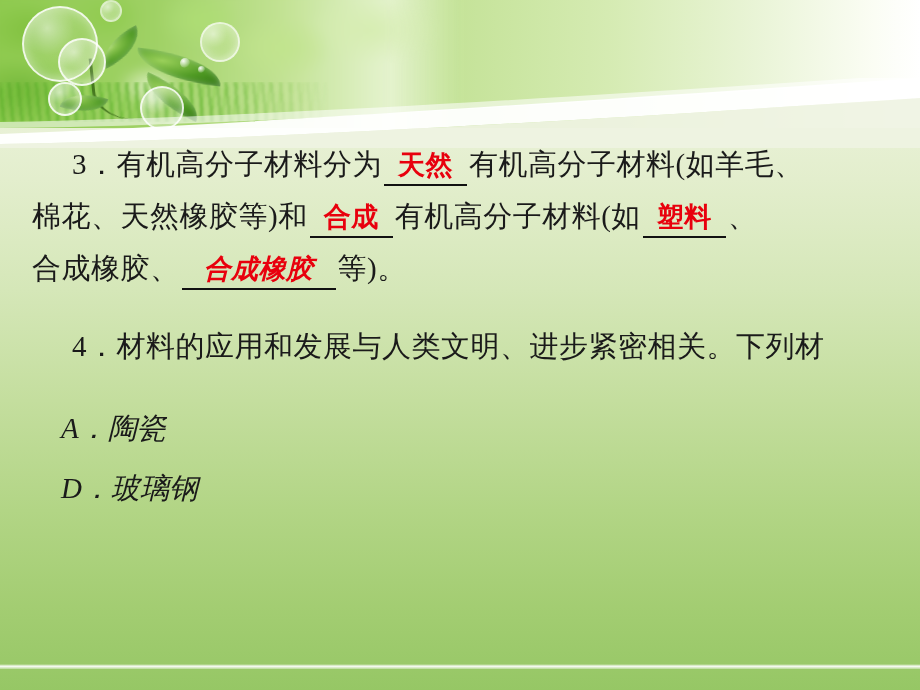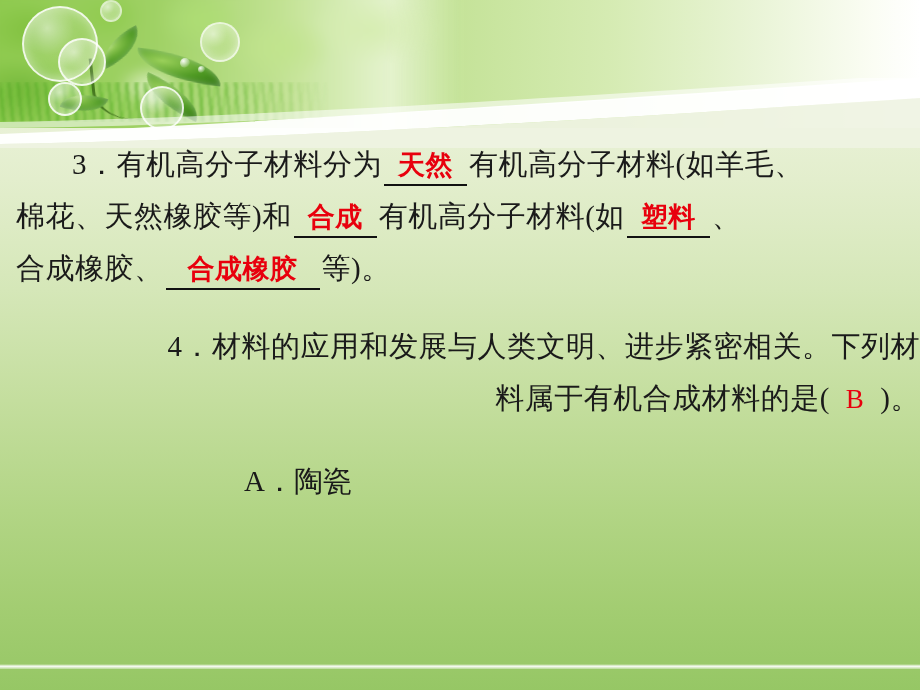--- a/index.html
+++ b/index.html
@@ -164,52 +164,53 @@
   }
   .para {
     font-family: "Liberation Serif", "DejaVu Serif", serif;
     font-size: 29px;
     line-height: 52px;
     color: #1a1a1a;
     white-space: nowrap;
     letter-spacing: 0.5px;
   }
   .indent { padding-left: 72px; }
-  .flush  { padding-left: 16px; }
+  .flush  { padding-left: 32px; }
 
   .num { font-family: "Liberation Serif", "DejaVu Serif", serif; }
 
   .blank {
     color: #e8000d;
     font-weight: bold;
     border-bottom: 2px solid #111111;
     padding: 0 14px;
     margin: 0 2px;
     display: inline-block;
     line-height: 38px;
     font-family: "DejaVu Sans", "Liberation Sans", sans-serif;
     font-size: 27px;
   }
-  .blank.wide { padding: 0 22px; }
+  .blank.wide { padding: 0 22px; font-style: italic; }
 
   .ans {
     color: #e8000d;
     font-family: "Liberation Serif", "DejaVu Serif", serif;
     font-size: 27px;
     padding: 0 16px;
   }
 
   .options { margin-top: 26px; }
   .optrow {
     display: flex;
-    padding-left: 32px;
+    padding-left: 61px;
     line-height: 60px;
     font-size: 29px;
     color: #1a1a1a;
     white-space: nowrap;
+    font-style: italic;
   }
   .optrow .opt-left  { width: 320px; }
   .optrow .opt-right { width: 380px; }
   .opt-letter { font-family: "Liberation Serif", "DejaVu Serif", serif; }
 
   
   .bottom-line {
     position: absolute;
     left: 0;
     top: 664px;
@@ -261,35 +262,35 @@
         <span class="num">3．</span><span>有机高分子材料分为</span><span class="blank">天然</span><span>有机高分子材料(如羊毛、</span>
       </div>
       <div class="para flush">
         <span>棉花、天然橡胶等)和</span><span class="blank">合成</span><span>有机高分子材料(如</span><span class="blank">塑料</span><span>、</span>
       </div>
       <div class="para flush">
         <span>合成橡胶、</span><span class="blank wide">合成橡胶</span><span>等)。</span>
       </div>
     </div>
 
-    <div style="margin-top:26px;text-align:right;">
+    <div style="margin-top:26px;">
       <div class="para indent">
         <span class="num">4．</span><span>材料的应用和发展与人类文明、进步紧密相关。下列材</span>
-      </div>
-      <div class="para flush">
-        <span>料属于有机合成材料的是(</span><span class="ans">B</span><span>)。</span>
       </div>
 
       <div class="options">
         <div class="optrow">
           <div class="opt-left">
             <span class="opt-letter">A．</span><span>陶瓷</span>
           </div>
         </div>
         <div class="optrow">
+          <div class="opt-right">
+            <span class="opt-letter">D．</span><span>玻璃钢</span>
+          </div>
         </div>
       </div>
     </div>
 
   </div>
 
   <div class="bottom-line"></div>
 </div>
 
 </body></html>

